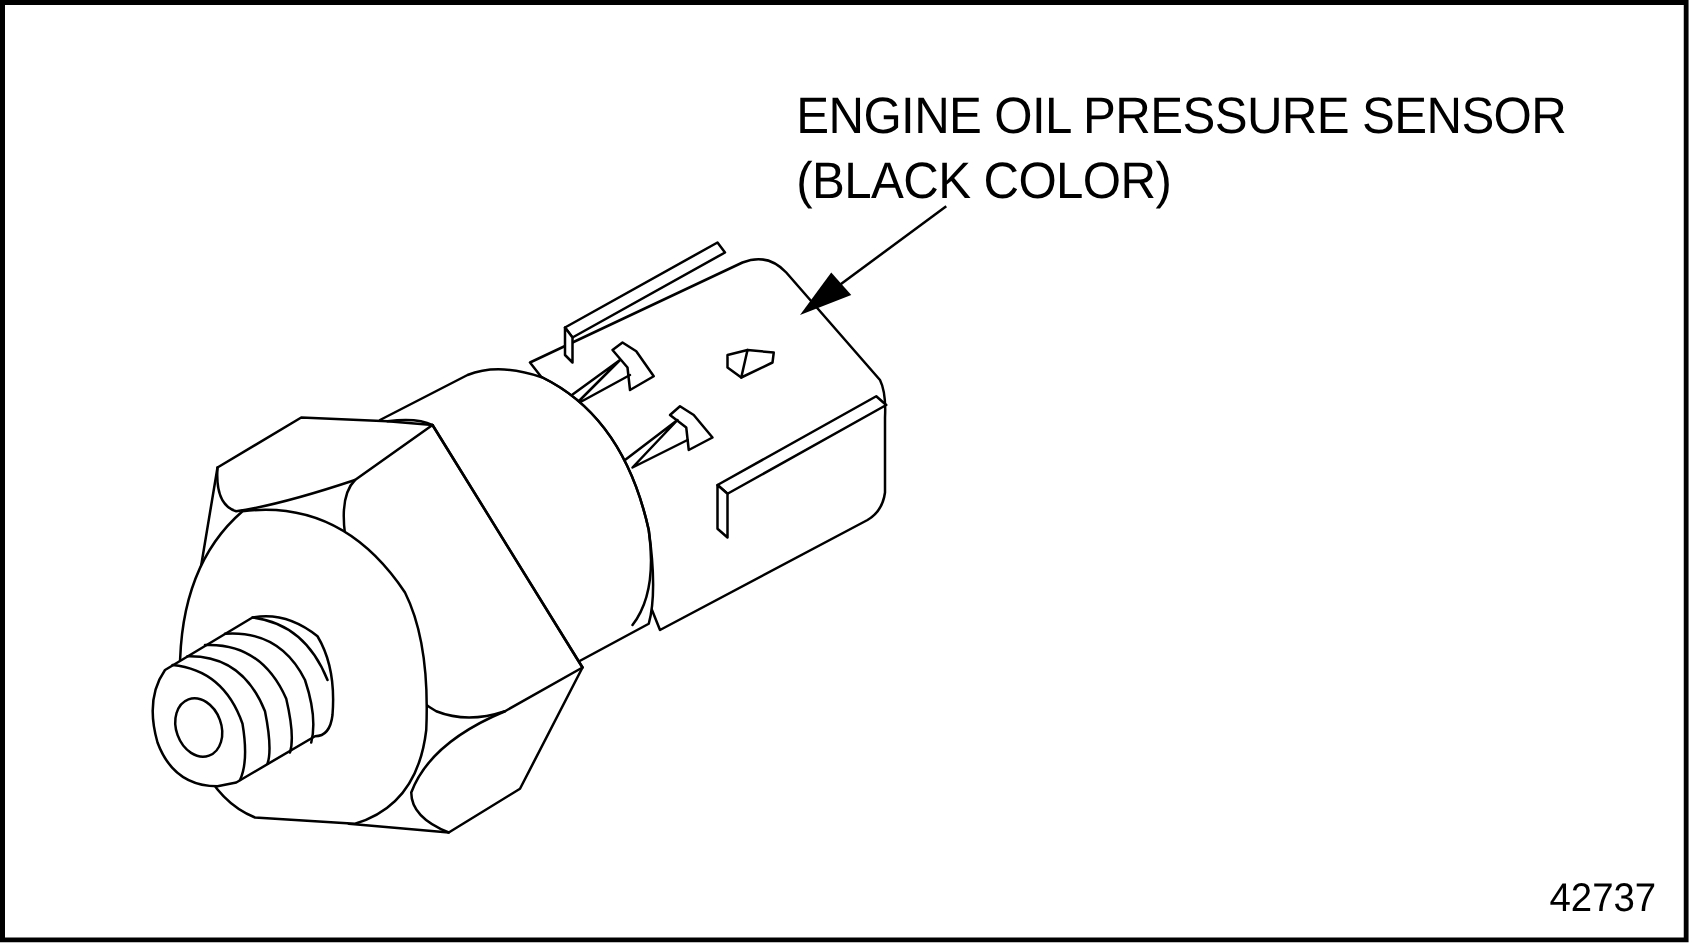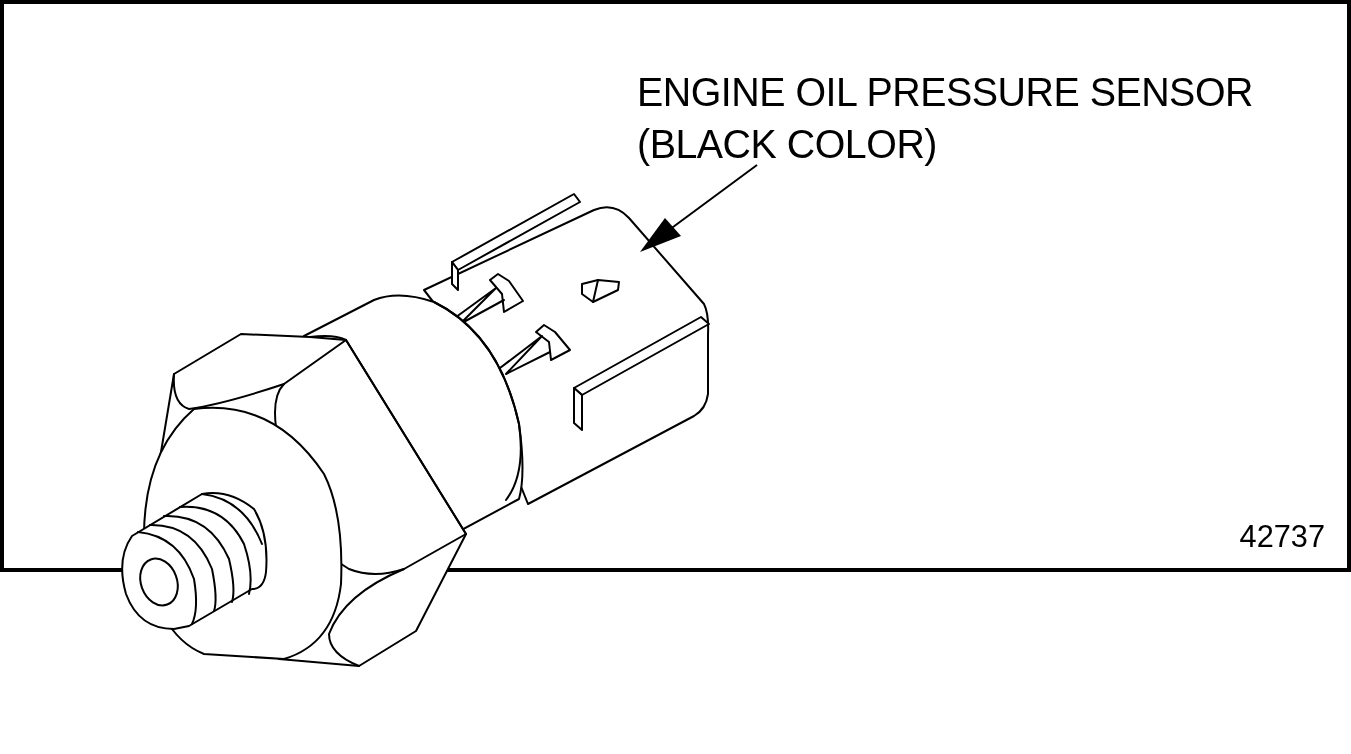--- a/index.html
+++ b/index.html
@@ -1,19 +1,19 @@
 <!DOCTYPE html>
 <html><head>
   <meta charset="utf-8">
   <style>
     html, body { margin: 0; padding: 0; background: #ffffff; }
     body { width: 1351px; height: 754px; overflow: hidden; position: relative; }
     .frame {
       position: absolute; left: 0; top: 0;
-      width: 1351px; height: 572px;
+      width: 1351px; height: 754px;
       box-sizing: border-box;
       border: 4px solid #000000;
       background: #ffffff;
     }
     .drawing { position: absolute; left: 0; top: 0; width: 1351px; height: 754px; }
     .callout {
       position: absolute; left: 633px; top: 62px;
       font-family: "Liberation Sans", sans-serif;
       font-size: 41px; line-height: 52px; color: #000000;
       letter-spacing: -0.5px;

